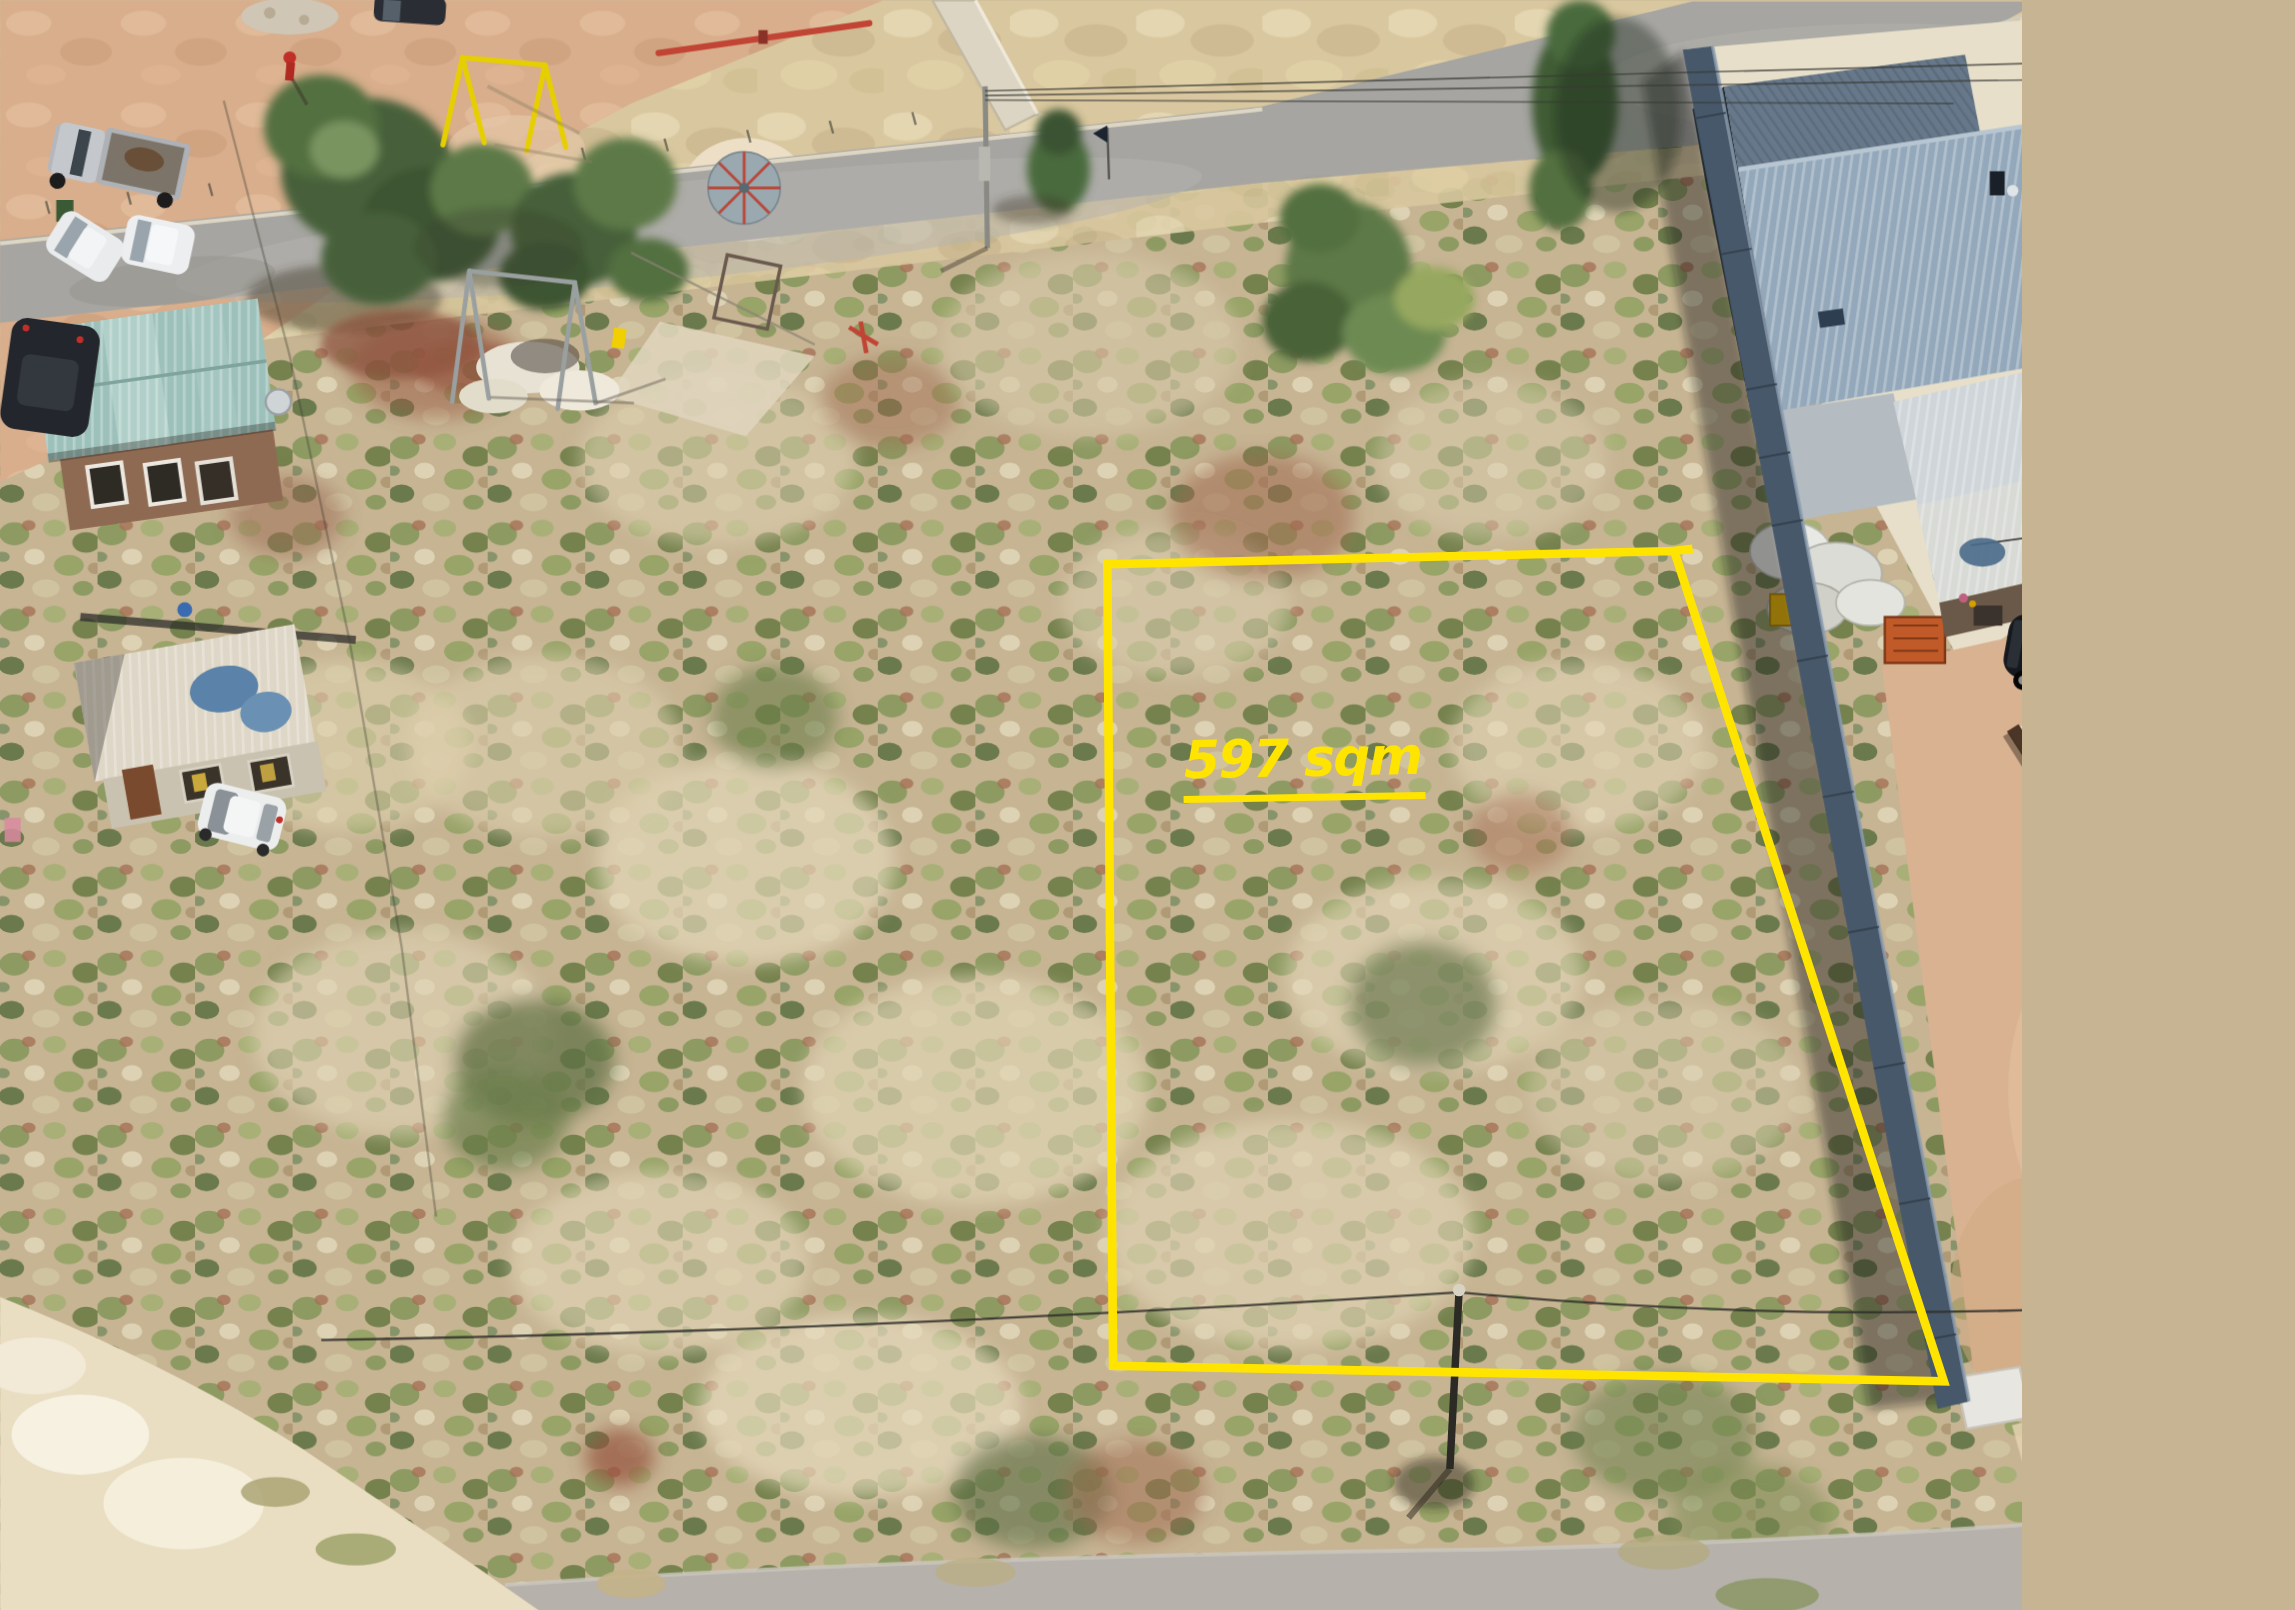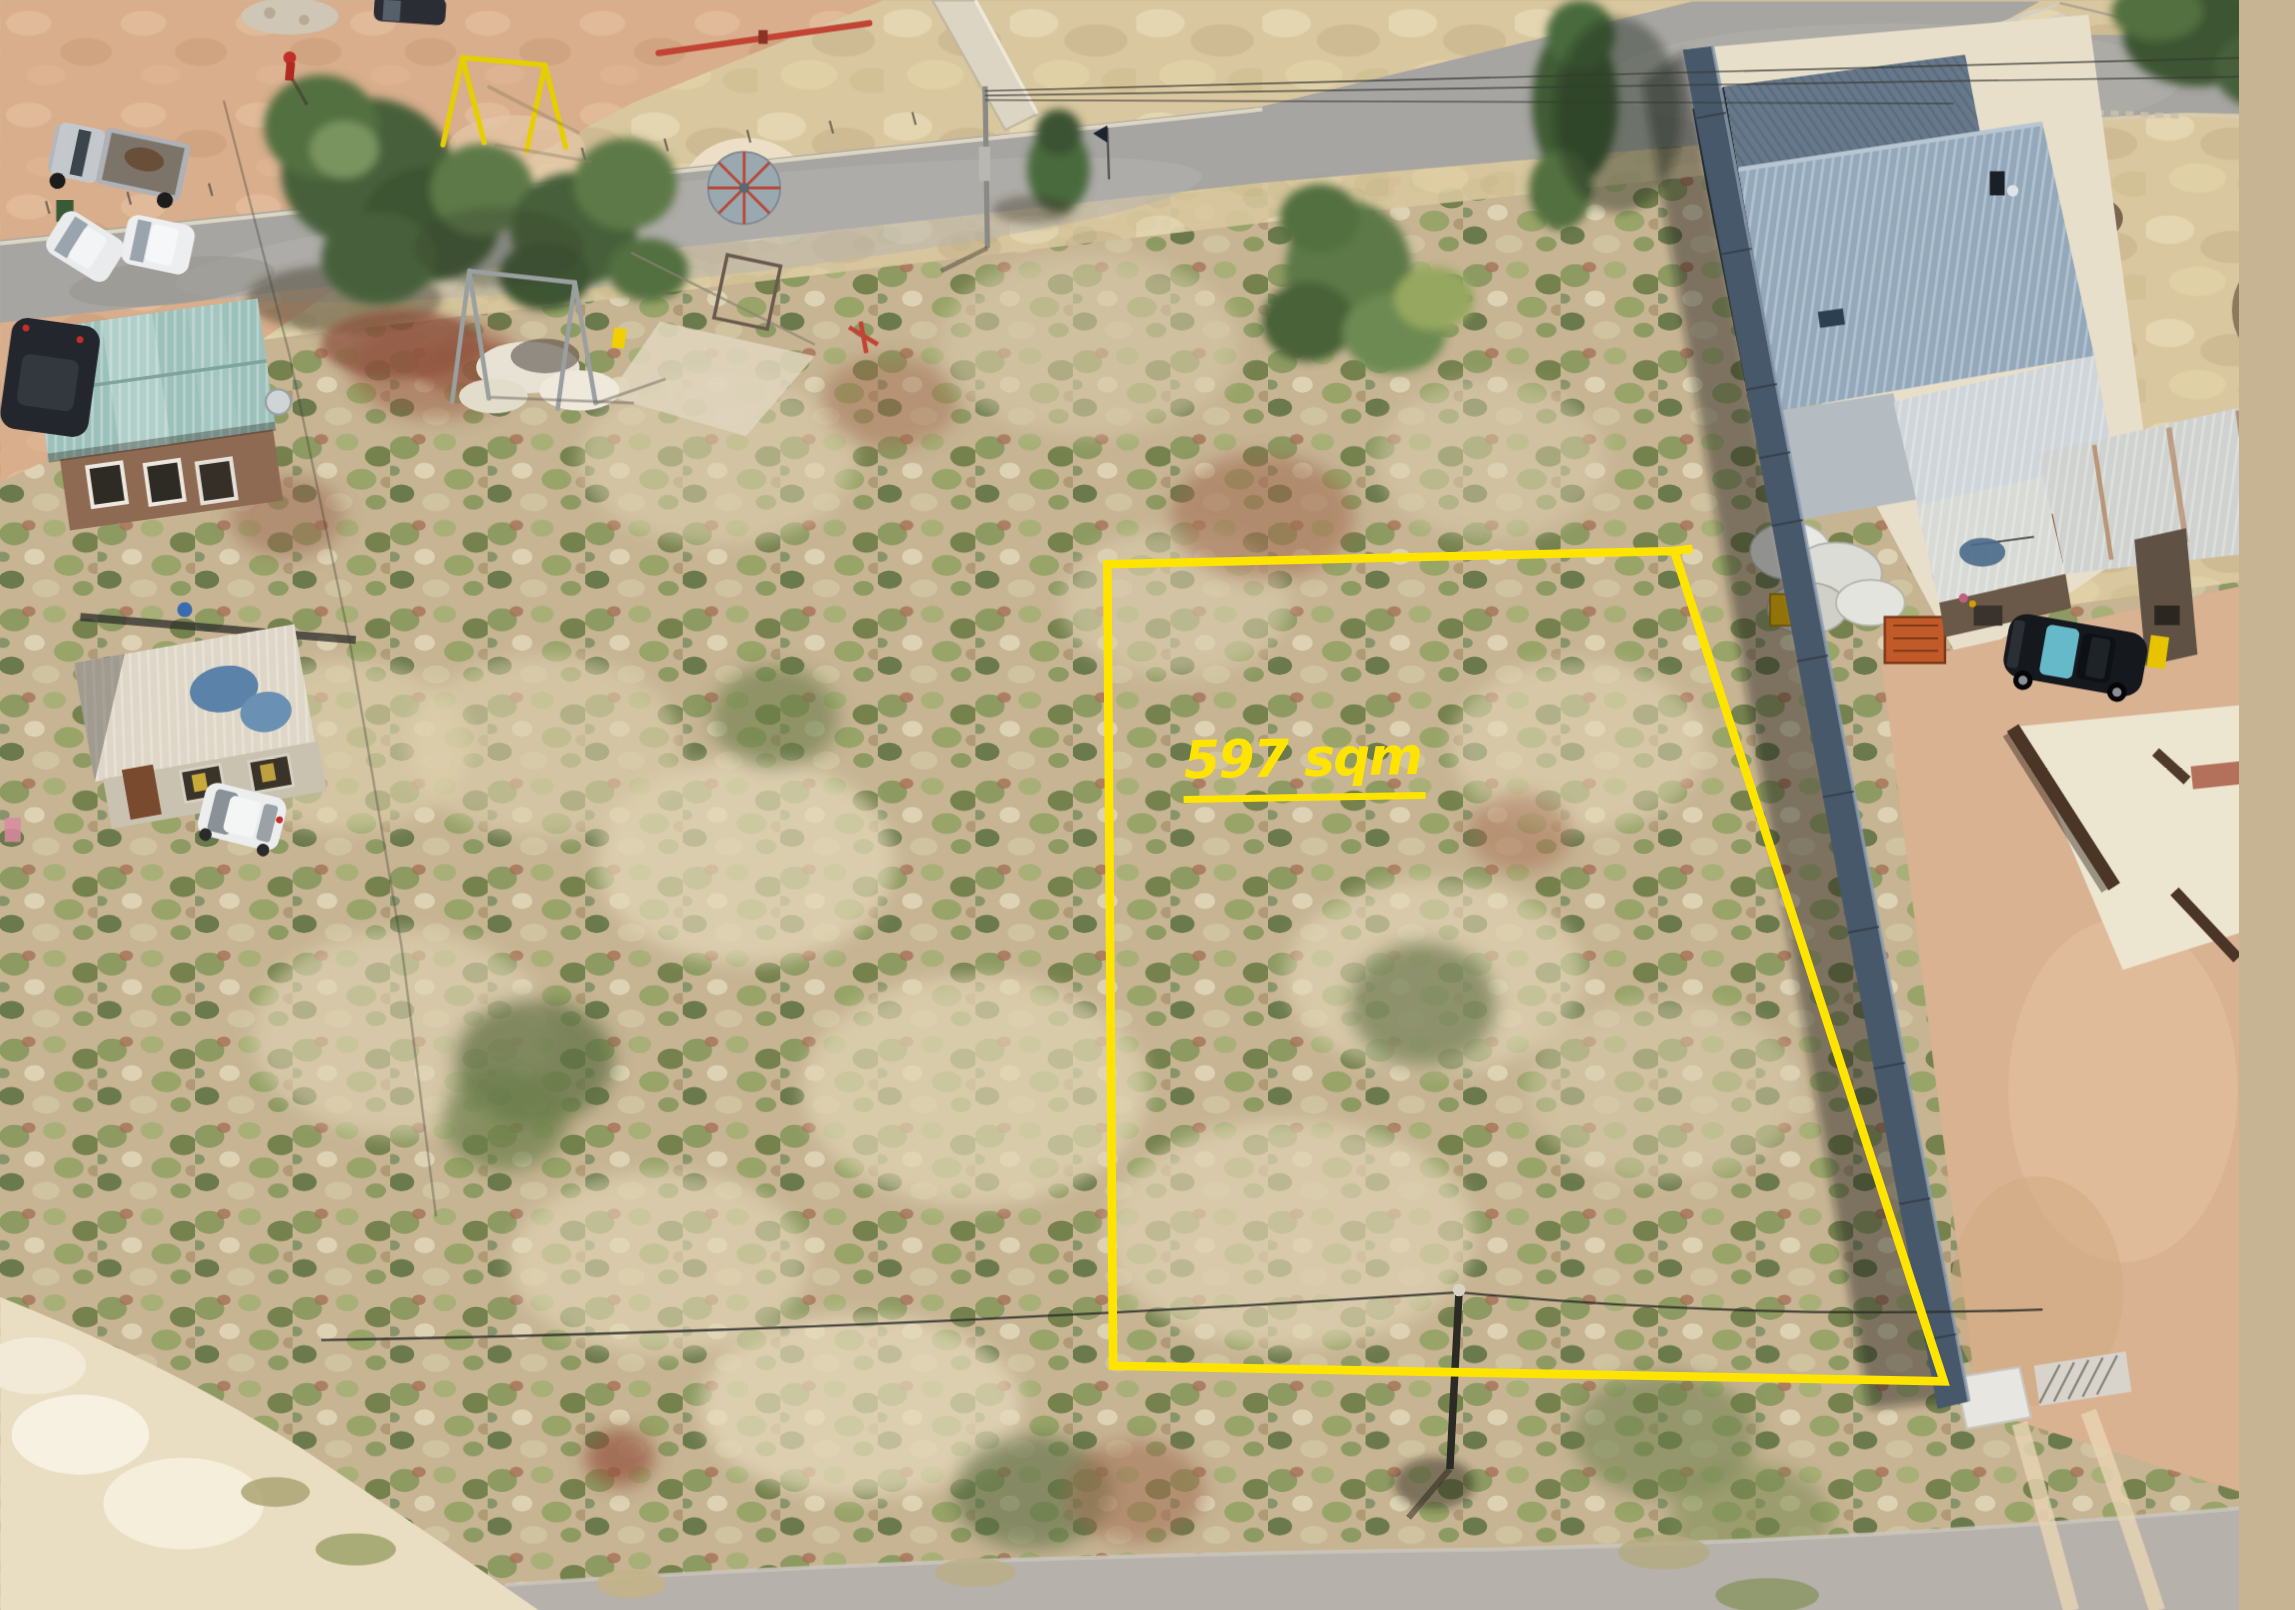--- a/index.html
+++ b/index.html
@@ -1,17 +1,17 @@
 <!DOCTYPE html>
 <html style="font-size:9.2px"><head>
 <meta charset="utf-8">
 <style>
   html,body{margin:0;padding:0;width:2295px;height:1611px;overflow:hidden;background:#c6b493;
     font-family:"DejaVu Sans",sans-serif;}
-  .scene{position:relative;width:2239px;height:1611px;overflow:hidden;text-align:center;}
+  .scene{position:relative;width:2022px;height:1611px;overflow:hidden;text-align:center;}
   .scene svg{position:absolute;left:0;top:0;width:2295px;height:1611px;display:block;}
   .area-label{
     position:absolute;left:1183px;top:728px;
     font-family:"DejaVu Sans",sans-serif;
     font-size:52px;font-weight:bold;font-style:italic;letter-spacing:-1.7px;
     color:#ffe400;
     border-bottom:7.5px solid #ffe400;
     padding:0 3.4px 5.7px 1.1px;
     transform:rotate(-1deg);
     white-space:nowrap;

